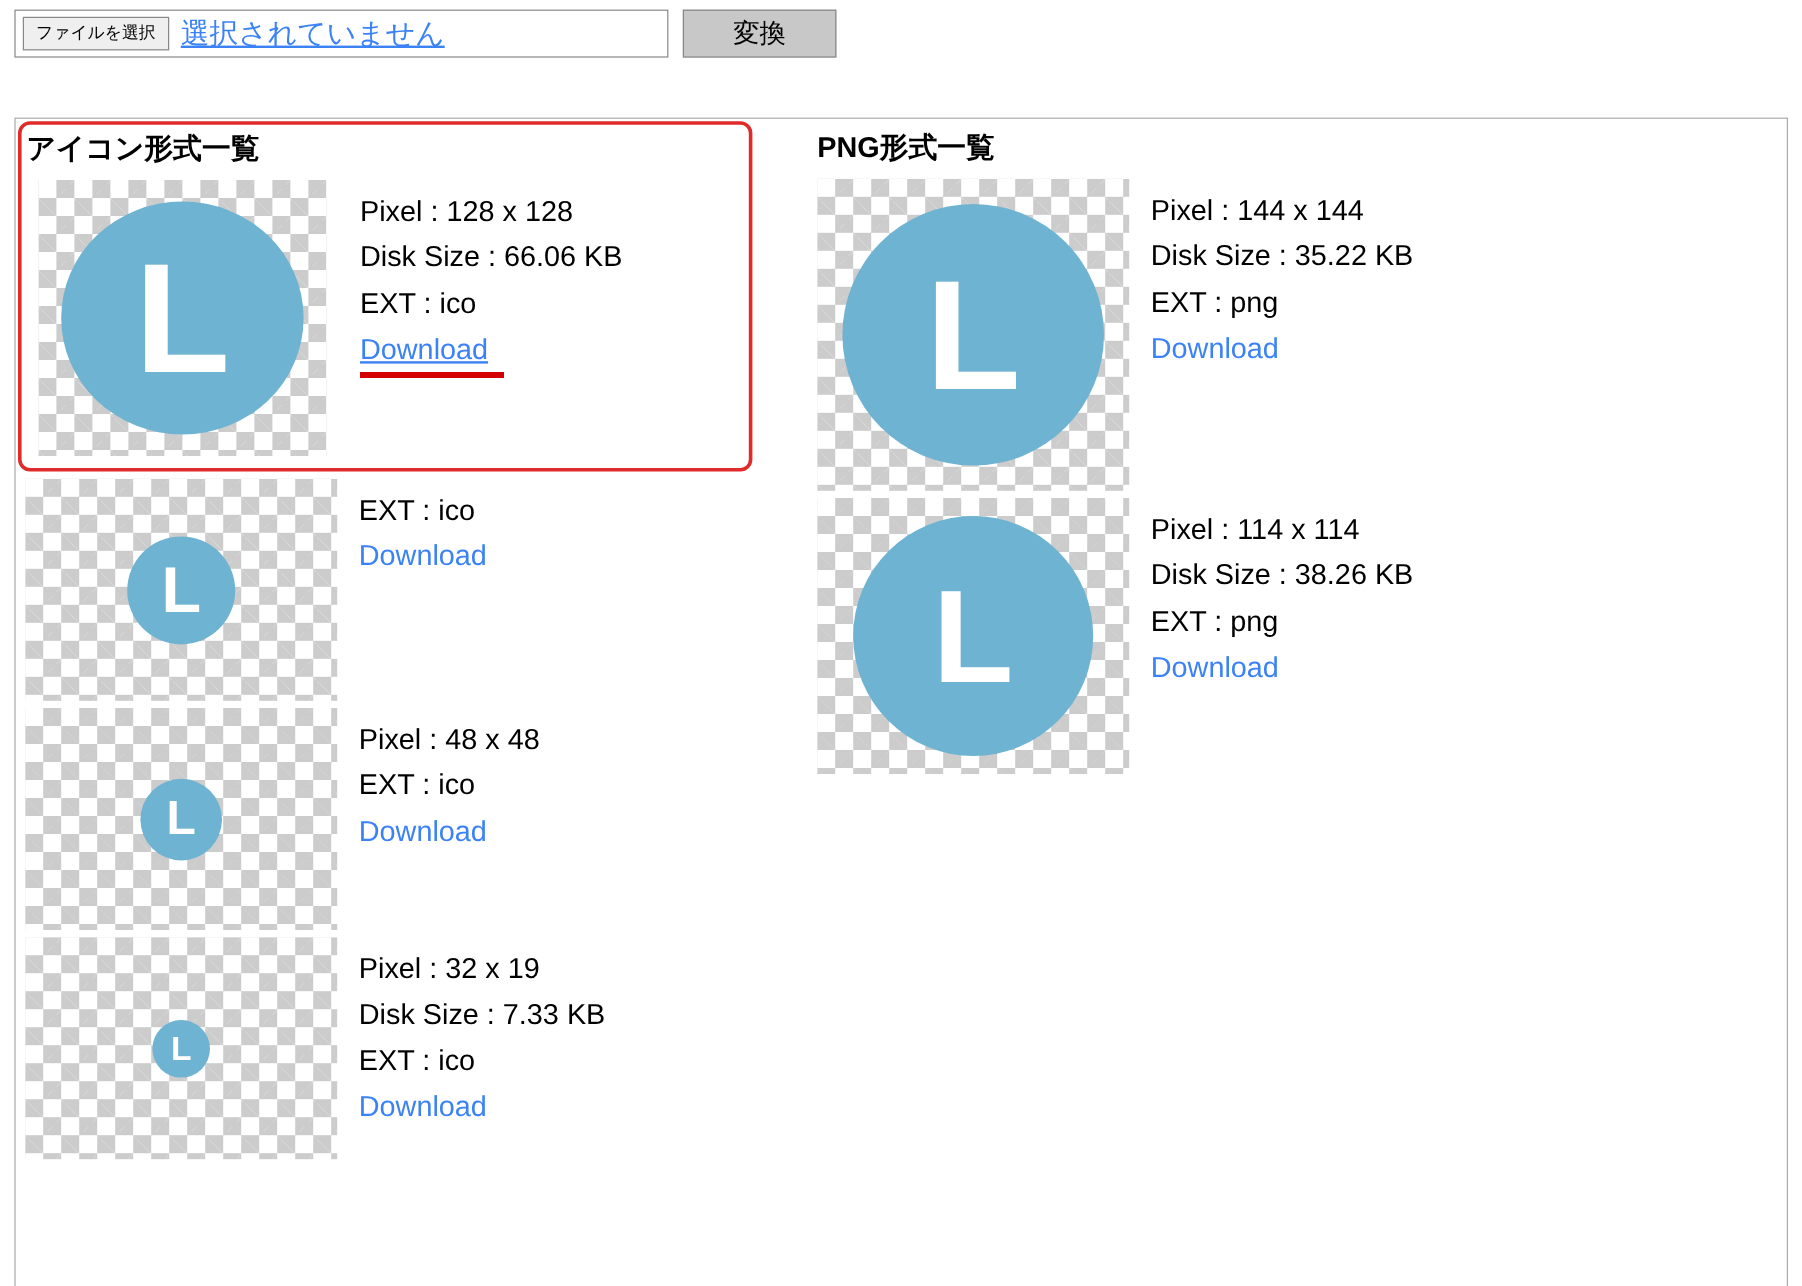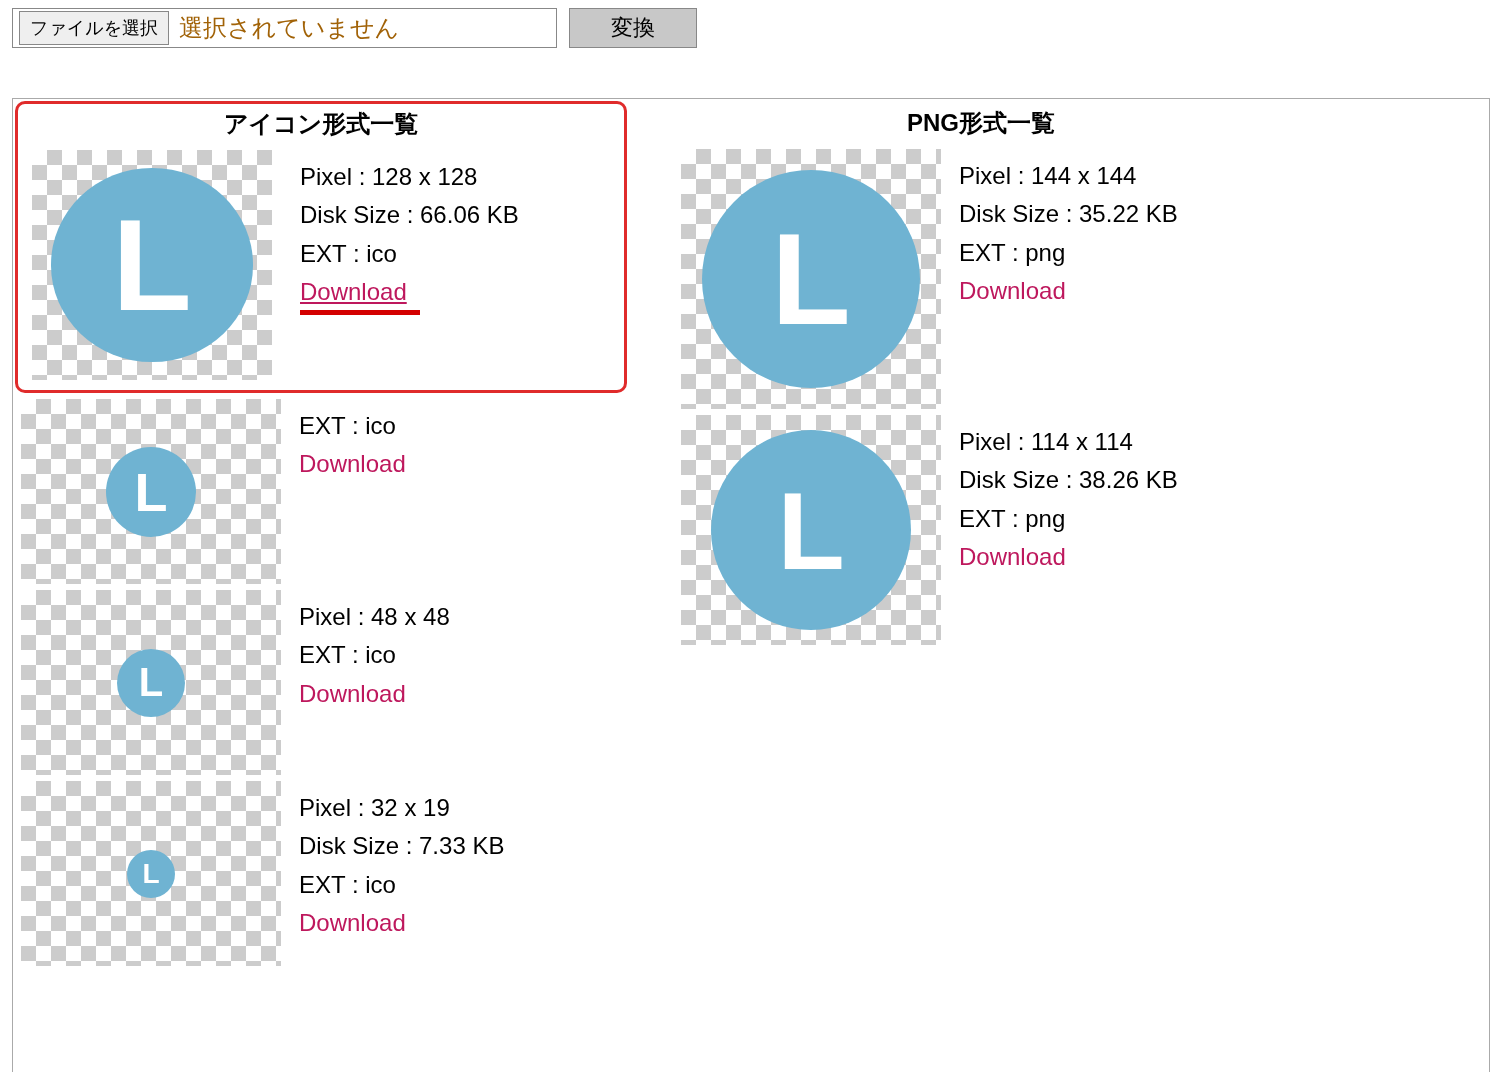--- a/index.html
+++ b/index.html
@@ -20,29 +20,30 @@
     display: flex;
     align-items: center;
     border: 1px solid #888;
     height: 40px;
     width: 545px;
     background: #fff;
   }
   .file-picker-btn {
     border: 1px solid #888;
     background: #efefef;
-    font-size: 18px;
+    font-size: 14px;
     padding: 4px 10px;
     margin: 3px 6px;
     cursor: pointer;
   }
   .file-picker-label {
     font-size: 24px;
-    color: #a16207;
+    color: #3b82f6;
     padding-left: 4px;
+    text-decoration: underline;
   }
   .convert-btn {
     height: 40px;
     width: 128px;
     background: #c8c8c8;
     border: 1px solid #888;
     font-size: 22px;
     cursor: pointer;
     font-family: Liberation Mono, monospace;
   }
@@ -53,21 +54,21 @@
     gap: 60px;
     min-height: 980px;
   }
   .col {
     display: flex;
     flex-direction: column;
   }
   .col-title {
     font-weight: bold;
     font-size: 24px;
-    text-align: center;
+    text-align: left;
     margin-bottom: 10px;
   }
   .highlight-box {
     border: 3px solid #e02b2b;
     border-radius: 10px;
     padding: 4px 4px 4px 4px;
     margin: -6px -6px 6px -6px;
   }
   .row {
     display: flex;
@@ -104,21 +105,21 @@
     font-family: Arial, sans-serif;
     width: 84%;
     height: 84%;
   }
   .info {
     padding-top: 8px;
     line-height: 1.6;
   }
   .info-line { white-space: nowrap; }
   .dl-link {
-    color: #be185d;
+    color: #3b82f6;
     cursor: pointer;
   }
   .dl-underline {
     height: 5px;
     width: 120px;
     background: #d40000;
     margin-top: -2px;
   }
 </style>
 </head>

